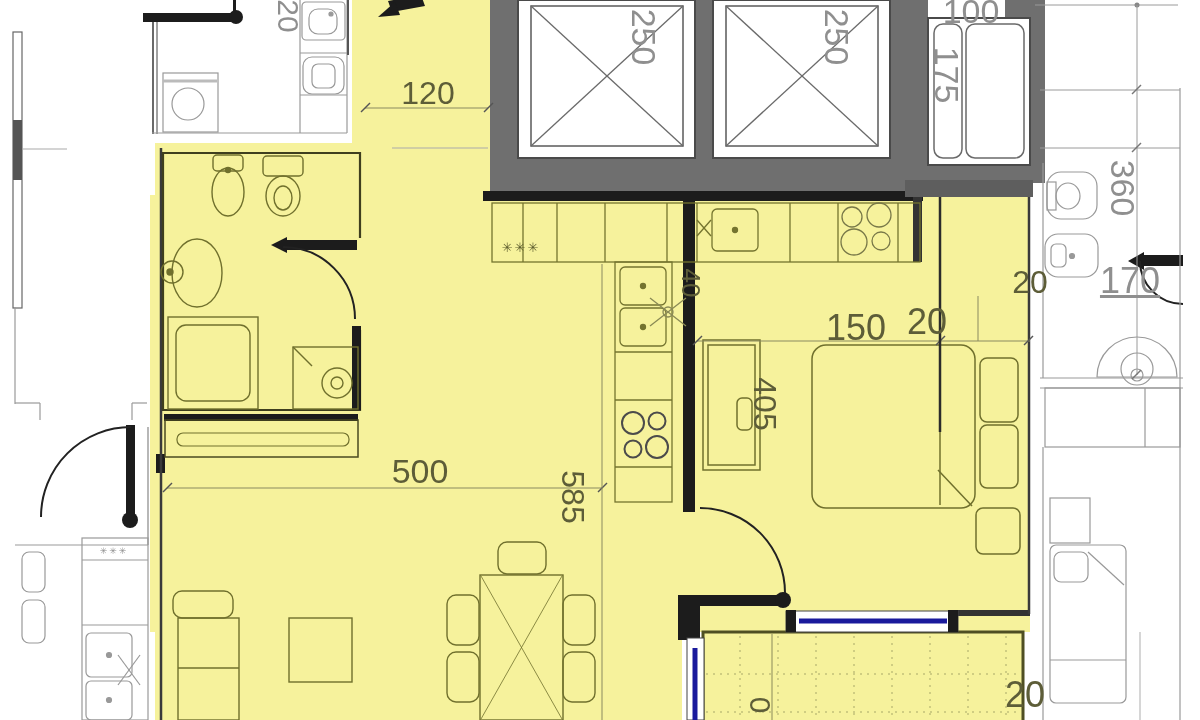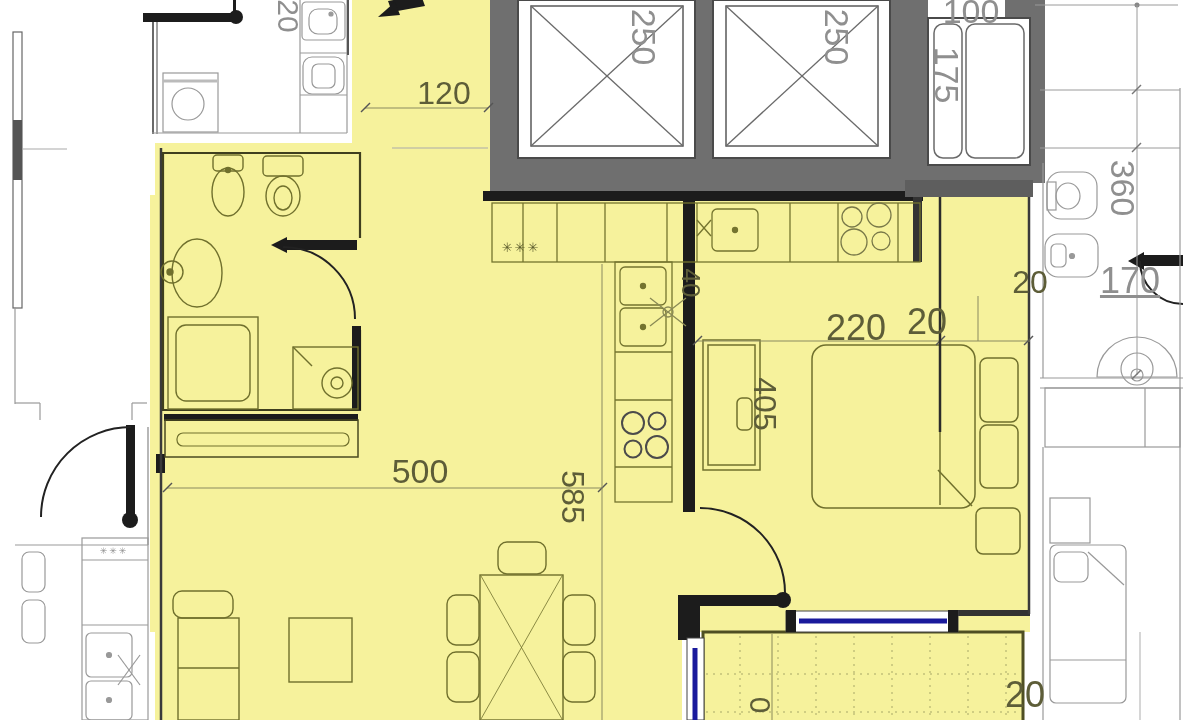--- a/index.html
+++ b/index.html
@@ -344,26 +344,26 @@
     <line x1="1132" y1="152" x2="1141" y2="143" stroke="#777" stroke-width="1.5"></line>
     <line x1="1132" y1="379" x2="1141" y2="370" stroke="#777" stroke-width="1.5"></line>
   </g>
 </svg>
 
   <div class="lbl r g" style="left:288px;top:16px;font-size:30px;">20</div>
   <div class="lbl r g" style="left:644px;top:37px;">250</div>
   <div class="lbl r g" style="left:837px;top:37px;">250</div>
   <div class="lbl g" style="left:971px;top:11px;">100</div>
   <div class="lbl r g" style="left:947px;top:75px;">175</div>
-  <div class="lbl" style="left:444px;top:93px;font-size:32px;">120</div>
+  <div class="lbl" style="left:428px;top:93px;font-size:32px;">120</div>
   <div class="lbl r g" style="left:1123px;top:188px;">360</div>
   <div class="lbl g" style="left:1130px;top:281px;font-size:36px;text-decoration:underline;">170</div>
   <div class="lbl" style="left:1030px;top:282px;font-size:32px;">20</div>
   <div class="lbl r" style="left:691px;top:283px;font-size:26px;">40</div>
-  <div class="lbl" style="left:856px;top:328px;font-size:36px;">220</div>
+  <div class="lbl" style="left:856px;top:328px;font-size:36px;">150</div>
   <div class="lbl" style="left:927px;top:322px;font-size:36px;">20</div>
   <div class="lbl r" style="left:765px;top:404px;font-size:32px;">405</div>
   <div class="lbl" style="left:420px;top:471px;font-size:34px;text-align:center;">500</div>
   <div class="lbl r" style="left:573px;top:497px;font-size:32px;">585</div>
   <div class="lbl" style="left:1025px;top:695px;font-size:36px;">20</div>
   <div class="lbl r" style="left:760px;top:705px;font-size:30px;">0</div>
   <div class="lbl stars" style="left:521px;top:247px;font-size:13px;color:#5e5e2e;">✳✳✳</div>
   <div class="lbl stars g" style="left:114px;top:551px;font-size:9px;">✳✳✳</div>
 </div>
 

